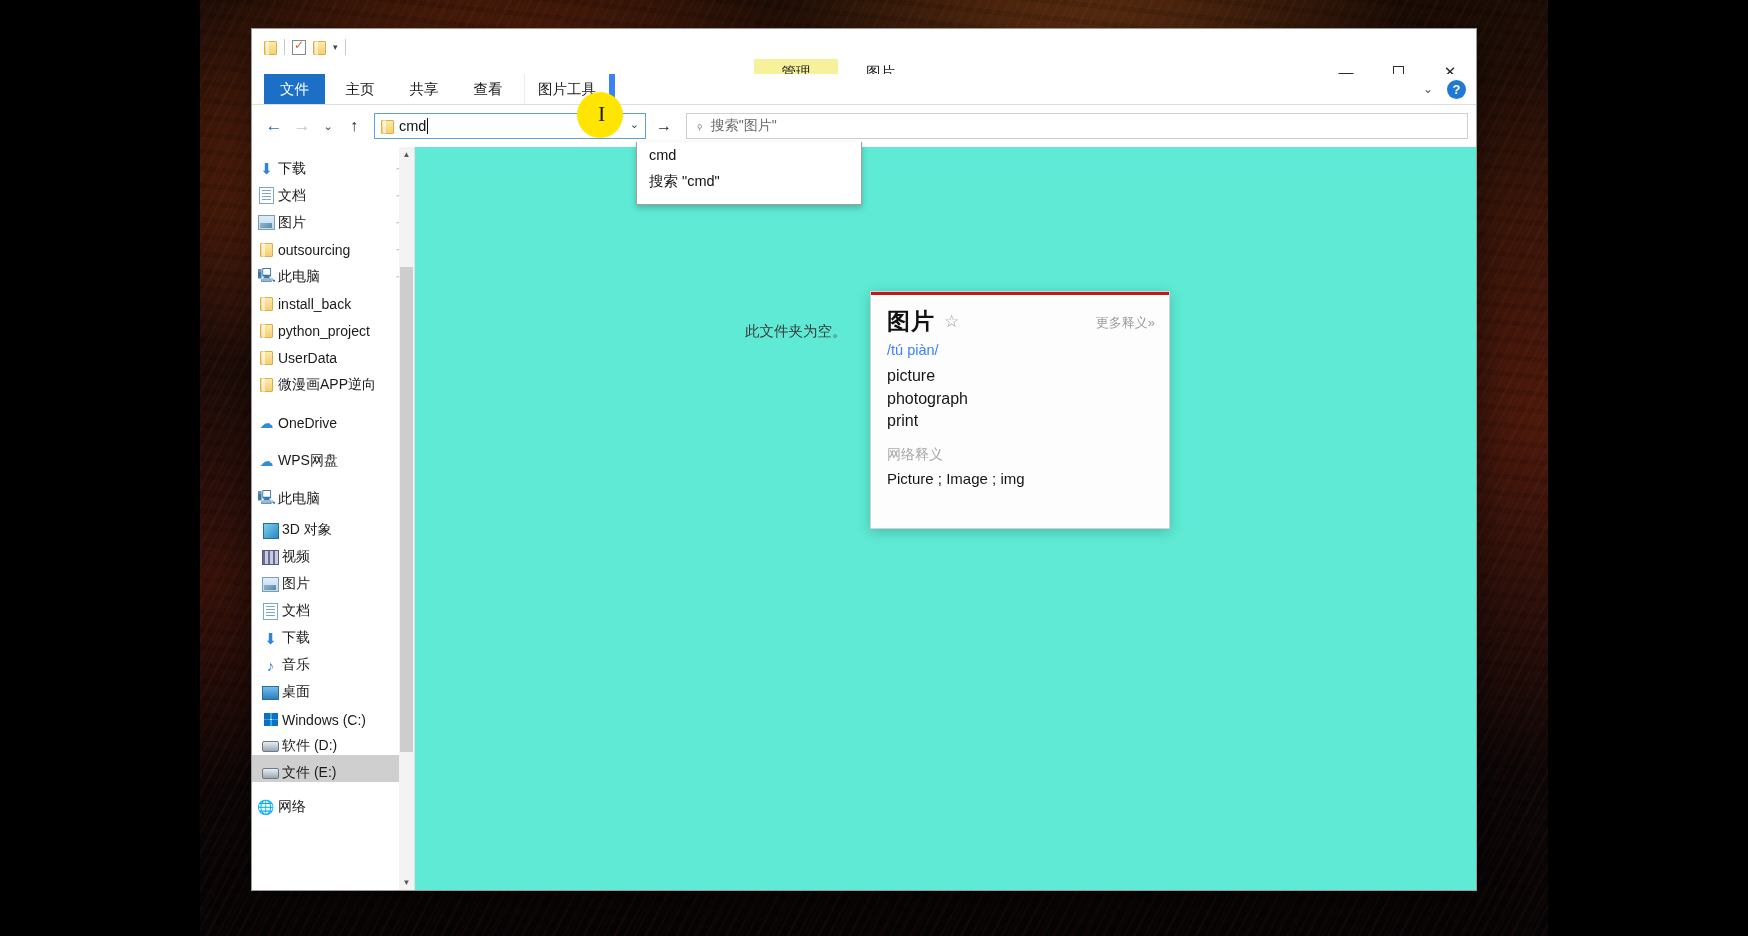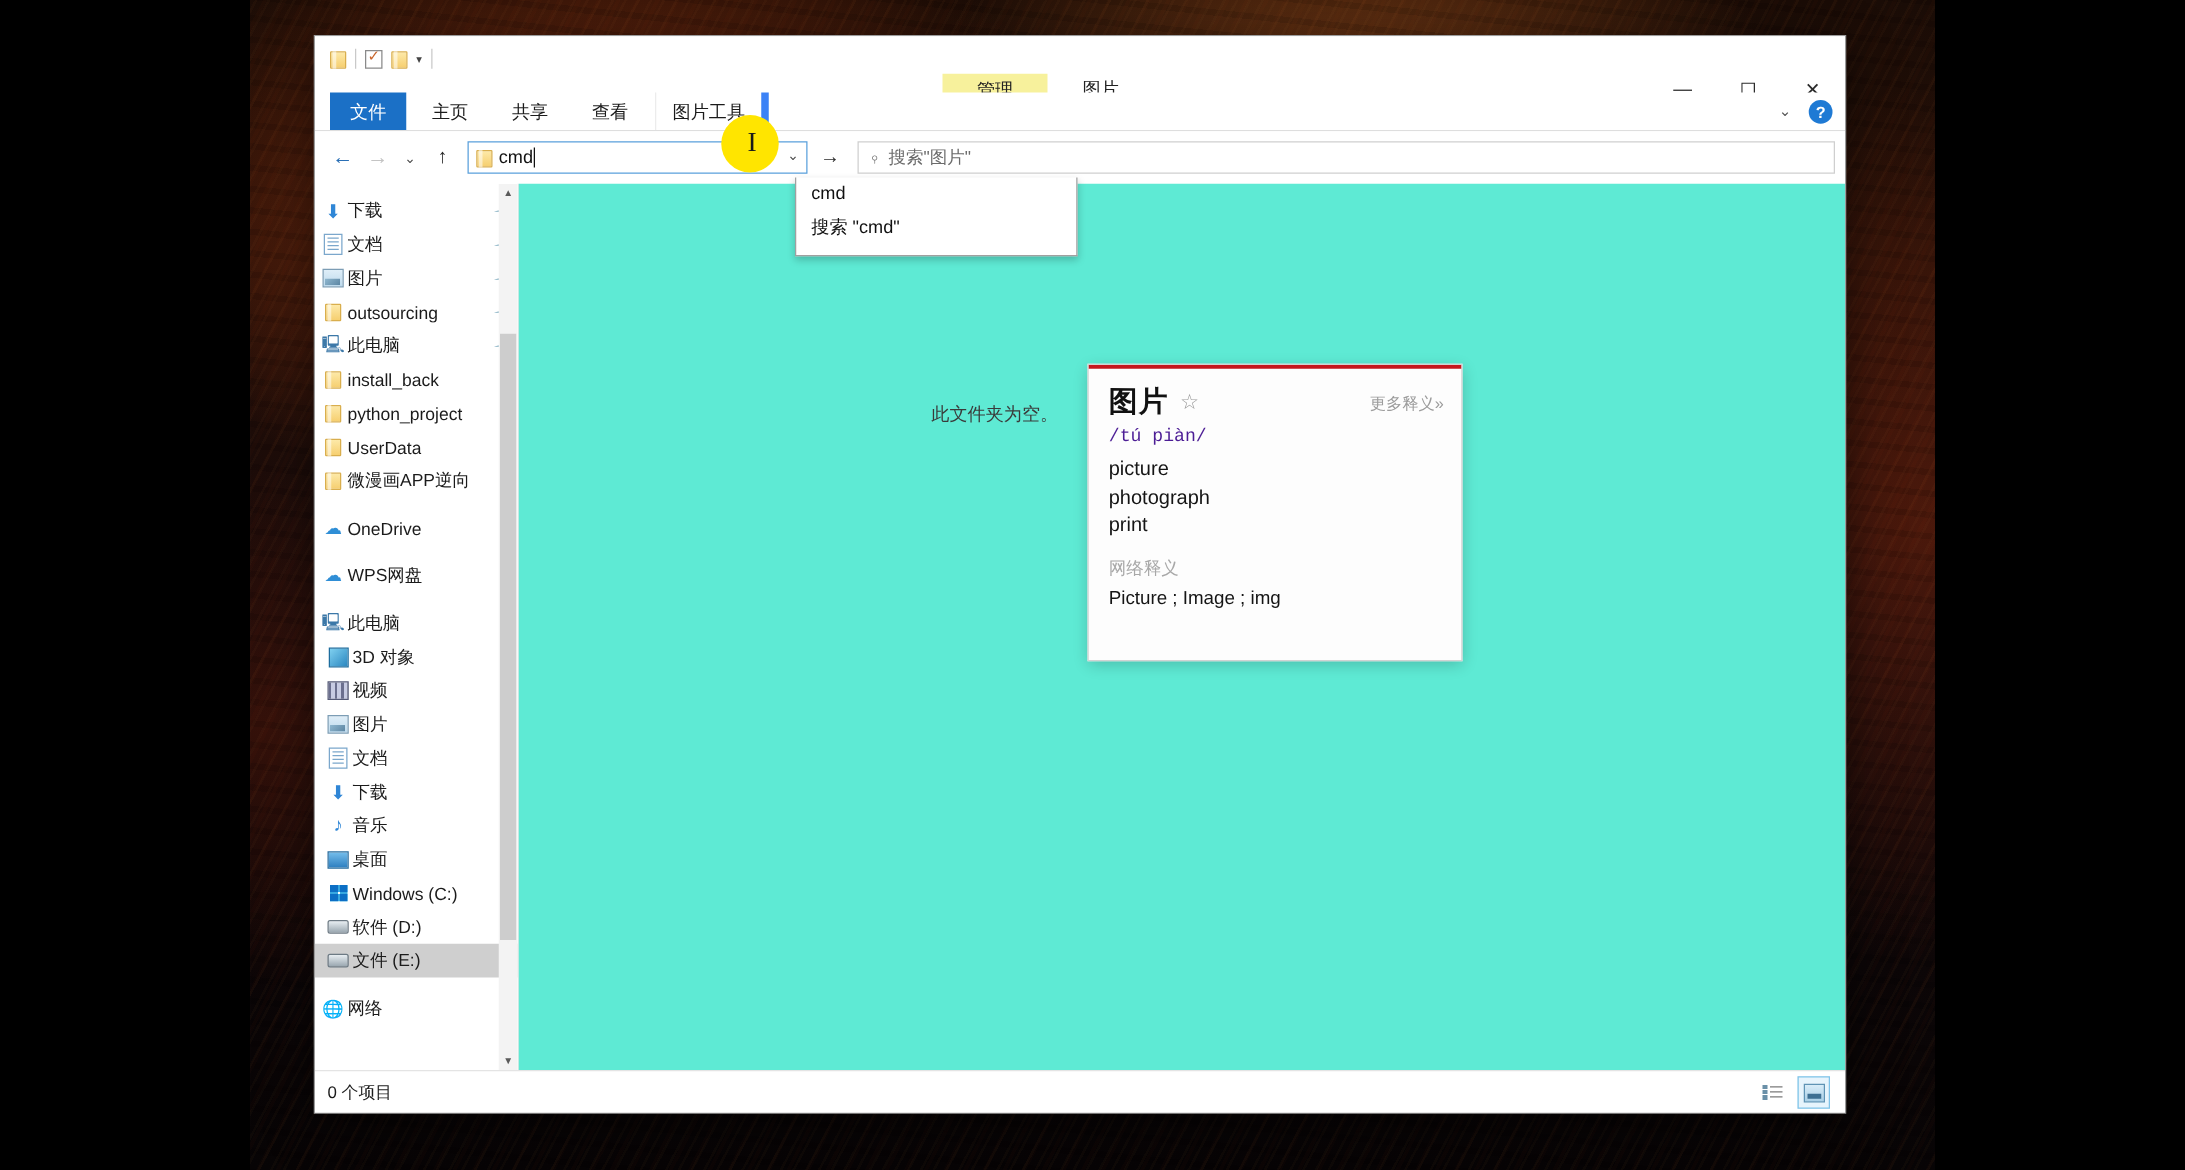--- a/index.html
+++ b/index.html
@@ -107,21 +107,21 @@
   .acitem{height:26px;display:flex;align-items:center;padding-left:12px;font-size:14.5px;color:#111;}
 
   
   .bodyrow{flex:1;display:flex;min-height:0;position:relative;}
 
   .navpane{
     width:162px;flex:0 0 162px;background:#fff;position:relative;overflow:hidden;
   }
   .navlist{position:absolute;inset:0;padding-top:8px;}
   .navitem{height:27px;display:flex;align-items:center;font-size:14px;color:#1b1b1b;position:relative;padding-left:26px;}
-  .navitem.lvl2{padding-left:30px;}
+  .navitem.lvl2{padding-left:30px;align-items:flex-end;}
   .navitem.sel{background:#cfcfcf;}
   .navitem .lbl{white-space:nowrap;overflow:hidden;}
   .navitem .ico{position:absolute;width:17px;height:17px;left:6px;display:flex;align-items:center;justify-content:center;font-size:13px;}
   .navitem.lvl2 .ico{left:10px;}
   .navitem .pin{position:absolute;right:5px;font-size:11px;color:#7a7a7a;transform:rotate(38deg);}
   .gap{height:11px;}
 
   
   .g-dl{color:#2f86d6;font-size:15px;}
   .g-doc{width:13px;height:15px;background:#fff;border:1px solid #7ba7cc;position:relative;}
@@ -157,21 +157,21 @@
   .dict{
     position:absolute;left:618px;top:144px;width:298px;height:236px;
     background:#fdfdfd;border:1px solid #d2d2d2;box-shadow:0 3px 12px rgba(0,0,0,.20);
     z-index:30;
   }
   .dict .topline{position:absolute;left:0;right:0;top:0;height:3px;background:#c5161d;}
   .dict .hdr{position:absolute;left:16px;top:14px;display:flex;align-items:center;gap:9px;}
   .dict .word{font-size:23px;color:#111;font-weight:700;letter-spacing:1px;}
   .dict .star{font-size:17px;color:#9a9a9a;}
   .dict .more{position:absolute;right:14px;top:22px;font-size:13px;color:#9c9c9c;text-align:center;}
-  .dict .pron{position:absolute;left:16px;top:50px;font-size:14.5px;color:#4c1d95;font-family:Liberation Mono, monospace;}
+  .dict .pron{position:absolute;left:16px;top:50px;font-size:14.5px;color:#3b82f6;}
   .dict .defs{position:absolute;left:16px;top:73px;font-size:16px;color:#151515;line-height:22.5px;}
   .dict .nethdr{position:absolute;left:16px;top:154px;font-size:14px;color:#a8a8a8;}
   .dict .netdef{position:absolute;left:16px;top:178px;font-size:15px;color:#151515;}
 
   
   .statusbar{flex:0 0 33px;height:33px;border-top:1px solid #e4e4e4;background:#fff;position:relative;display:flex;align-items:center;}
   .statustext{font-size:13.5px;color:#1b1b1b;margin-left:10px;}
   .viewbtns{position:absolute;right:12px;top:4px;display:flex;gap:8px;align-items:center;}
   .vbtn{width:24px;height:24px;display:flex;align-items:center;justify-content:center;}
   .vbtn.active{border:1px solid #7fc3e8;background:#e7f4fc;}
@@ -442,27 +442,16 @@
       <div class="defs">
         <div>picture</div>
         <div>photograph</div>
         <div>print</div>
       </div>
       <div class="nethdr">网络释义</div>
       <div class="netdef">Picture ; Image ; img</div>
     </div>
   </div>
 
-  <div class="statusbar">
-    <div class="statustext">0 个项目</div>
-    <div class="viewbtns">
-      <div class="vbtn">
-        <span class="v-details"></span>
-      </div>
-      <div class="vbtn active">
-        <span class="v-large"></span>
-      </div>
-    </div>
-  </div>
 </div>
 
 <div class="cursorhl"></div>
 <div class="cursorI">I</div>
 
 </body></html>

